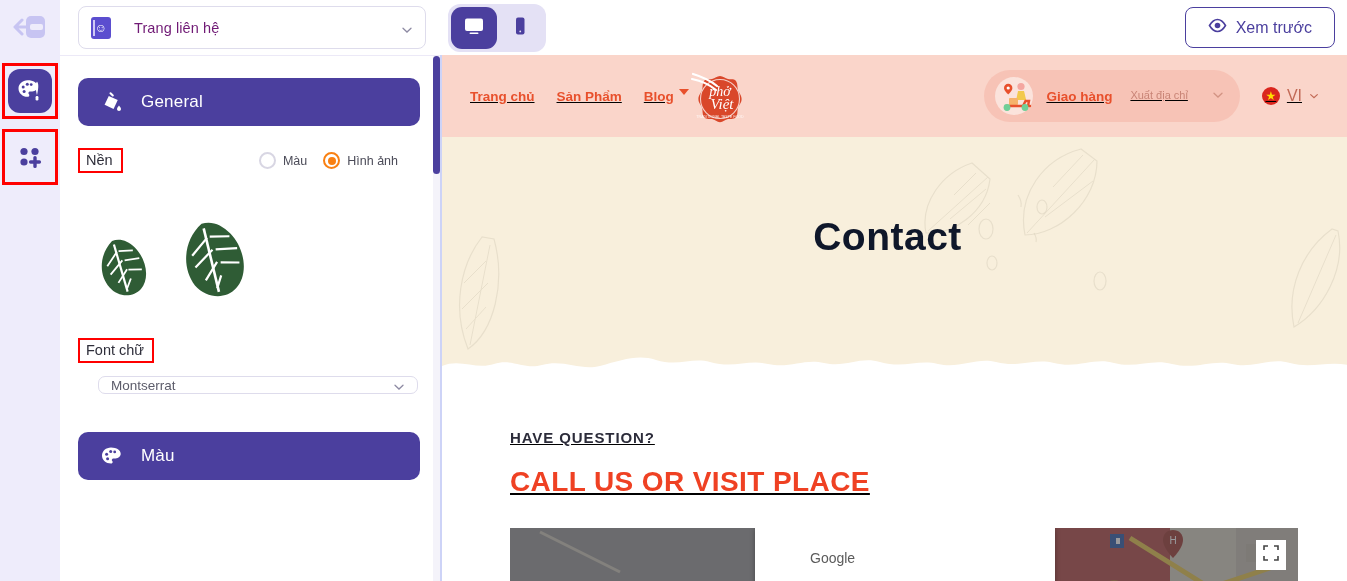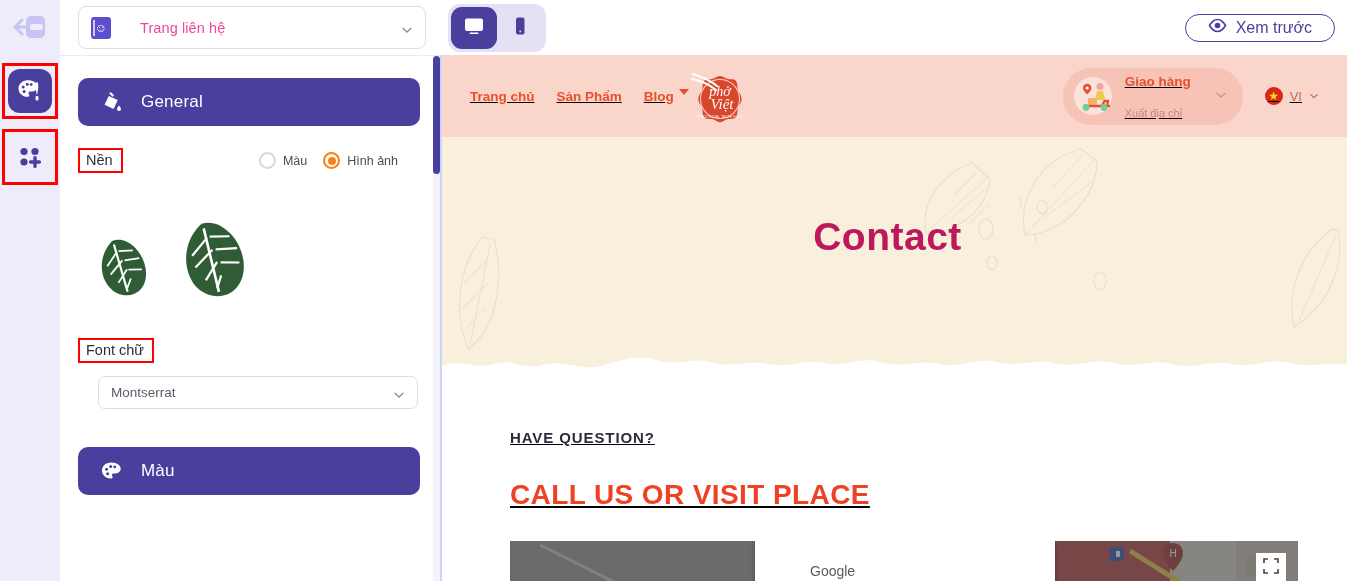--- a/index.html
+++ b/index.html
@@ -57,21 +57,21 @@
     background: #5b4ecf; color: #fff;
     display: flex; align-items: center; justify-content: center;
     font-size: 12px; font-weight: bold; flex: 0 0 20px;
     position: relative;
   }
   .book-icon::before{
     content:""; position:absolute; left:2px; top:3px; width:2px; height:16px;
     background:#cfc9f5;
   }
   .page-select-label {
-    flex: 1; margin-left: 29px; font-size: 14.5px; color: #ec4899;
+    flex: 1; margin-left: 23px; font-size: 14.5px; color: #701a75;
     letter-spacing: .1px;
   }
   .chev { width: 12px; height: 12px; flex: 0 0 12px; }
 
   .panel-body {
     flex: 1; background: #fff;
     border-top: 1px solid #ece9f7;
     padding: 14px 20px 0 18px;
     position: relative; overflow: hidden;
   }
@@ -109,21 +109,21 @@
   .label-anh-nen { margin-top: 25px; }
 
   .bg-thumb {
     margin-top: 36px; width: 270px; height: 110px;
     background: #ffffff; position: relative; overflow: hidden;
   }
   .leaf { position: absolute; }
 
   .label-font { margin-top: 19px; }
   .font-select {
-    margin-top: 13px; margin-left: 20px; width: 320px; height: 33px;
+    margin-top: 13px; margin-left: 20px; width: 320px; height: 18px;
     border: 1px solid #dedcec; border-radius: 7px; background: #fff;
     display: flex; align-items: center; padding: 0 12px;
   }
   .font-select-val { flex: 1; font-size: 13.5px; color: #5c5c6a; }
 
   .section-head.mau { margin-top: 38px; }
 
   .panel-scrollbar {
     position: absolute; right: 0; top: 56px; width: 7px; height: 525px;
     background: #f4f3fa;
@@ -142,21 +142,21 @@
     display: flex; align-items: center; background: #e4e1f5; border-radius: 12px;
     padding: 3px; gap: 0px;
   }
   .device-btn {
     width: 46px; height: 42px; border-radius: 11px;
     display: flex; align-items: center; justify-content: center;
   }
   .device-btn.active { background: #4b3f9e; }
   .toolbar-spacer { flex: 1; }
   .btn {
-    height: 28px; border-radius: 16px; display: flex; align-items: center;
+    height: 41px; border-radius: 8px; display: flex; align-items: center;
     justify-content: center; gap: 9px; font-size: 16px; cursor: pointer;
     padding: 0 22px; white-space: nowrap;
   }
   .btn-outline { border: 1.6px solid #4b3f9e; color: #4b3f9e; background: #fff; }
   .btn-solid { background: #4b3f9e; color: #fff; border: 1.6px solid #4b3f9e; min-width: 118px; }
 
   .preview {
     flex: 1; position: relative; overflow: hidden; background: #fff;
     border-left: 2px solid #cdd3f7;
     text-decoration: underline;
@@ -171,47 +171,47 @@
   .site-link { color: #e8502c; font-size: 13.5px; font-weight: bold; }
   .nav-caret { width: 0; height: 0; border-left: 5px solid transparent;
     border-right: 5px solid transparent; border-top: 6px solid #e8502c; margin-left: 5px; }
   .nav-mid { flex: 1; display: flex; justify-content: flex-start; }
   .logo-wrap { width: 62px; height: 62px; position: relative; }
   .delivery {
     display: flex; align-items: center; gap: 10px; background: #f7c3b6;
     border-radius: 28px; padding: 6px 16px 6px 8px; margin-right: 22px;
   }
   .delivery-icon { width: 44px; height: 40px; flex: 0 0 44px; }
-  .delivery-txt { display: flex; flex-direction: column; gap: 18px; }
+  .delivery-txt { display: flex; flex-direction: row; gap: 18px; }
   .delivery-t1 { color: #e8502c; font-size: 13.5px; font-weight: bold; }
   .delivery-t2 { color: #c98476; font-size: 11px; }
   .lang { display: flex; align-items: center; gap: 7px; margin-right: 8px; }
   .flag {
     width: 18px; height: 18px; border-radius: 50%; background: #da251d;
     display: flex; align-items: center; justify-content: center;
     color: #ffdd00; font-size: 12px; line-height: 1;
   }
-  .lang-txt { color: #c26a56; font-size: 13px; }
+  .lang-txt { color: #c26a56; font-size: 16px; }
 
   
   .hero {
     height: 258px; background: #f8efdc; position: relative; overflow: hidden;
   }
   .hero-title {
     position: absolute; left: 0; right: 14px; top: 78px; text-align: center;
-    color: #be185d; font-size: 39px; font-weight: bold; letter-spacing: .5px;
+    color: #0f172a; font-size: 39px; font-weight: bold; letter-spacing: .5px;
   }
   .torn { position: absolute; left: 0; right: 0; bottom: -1px; height: 56px; }
   .doodle { position: absolute; opacity: .38; }
 
   
   .content { background: #fff; padding: 34px 0 0 68px; }
   .kicker { font-size: 15px; font-weight: bold; color: #2c2c3a; letter-spacing: .9px; }
   .headline {
-    margin-top: 33px; font-size: 28px; font-weight: bold; color: #ef4123;
+    margin-top: 20px; font-size: 28px; font-weight: bold; color: #ef4123;
     letter-spacing: .4px;
   }
   .map {
     margin-top: 30px; width: 788px; height: 140px; position: relative;
     overflow: hidden; background: #6e6f71;
   }
   .map-dim { position: absolute; inset: 0; background: rgba(70,70,74,.55); }
   .gm-dialog {
     position: absolute; left: 245px; top: 0px; width: 300px; height: 140px;
     background: #fff; box-shadow: 0 1px 5px rgba(0,0,0,.35);

